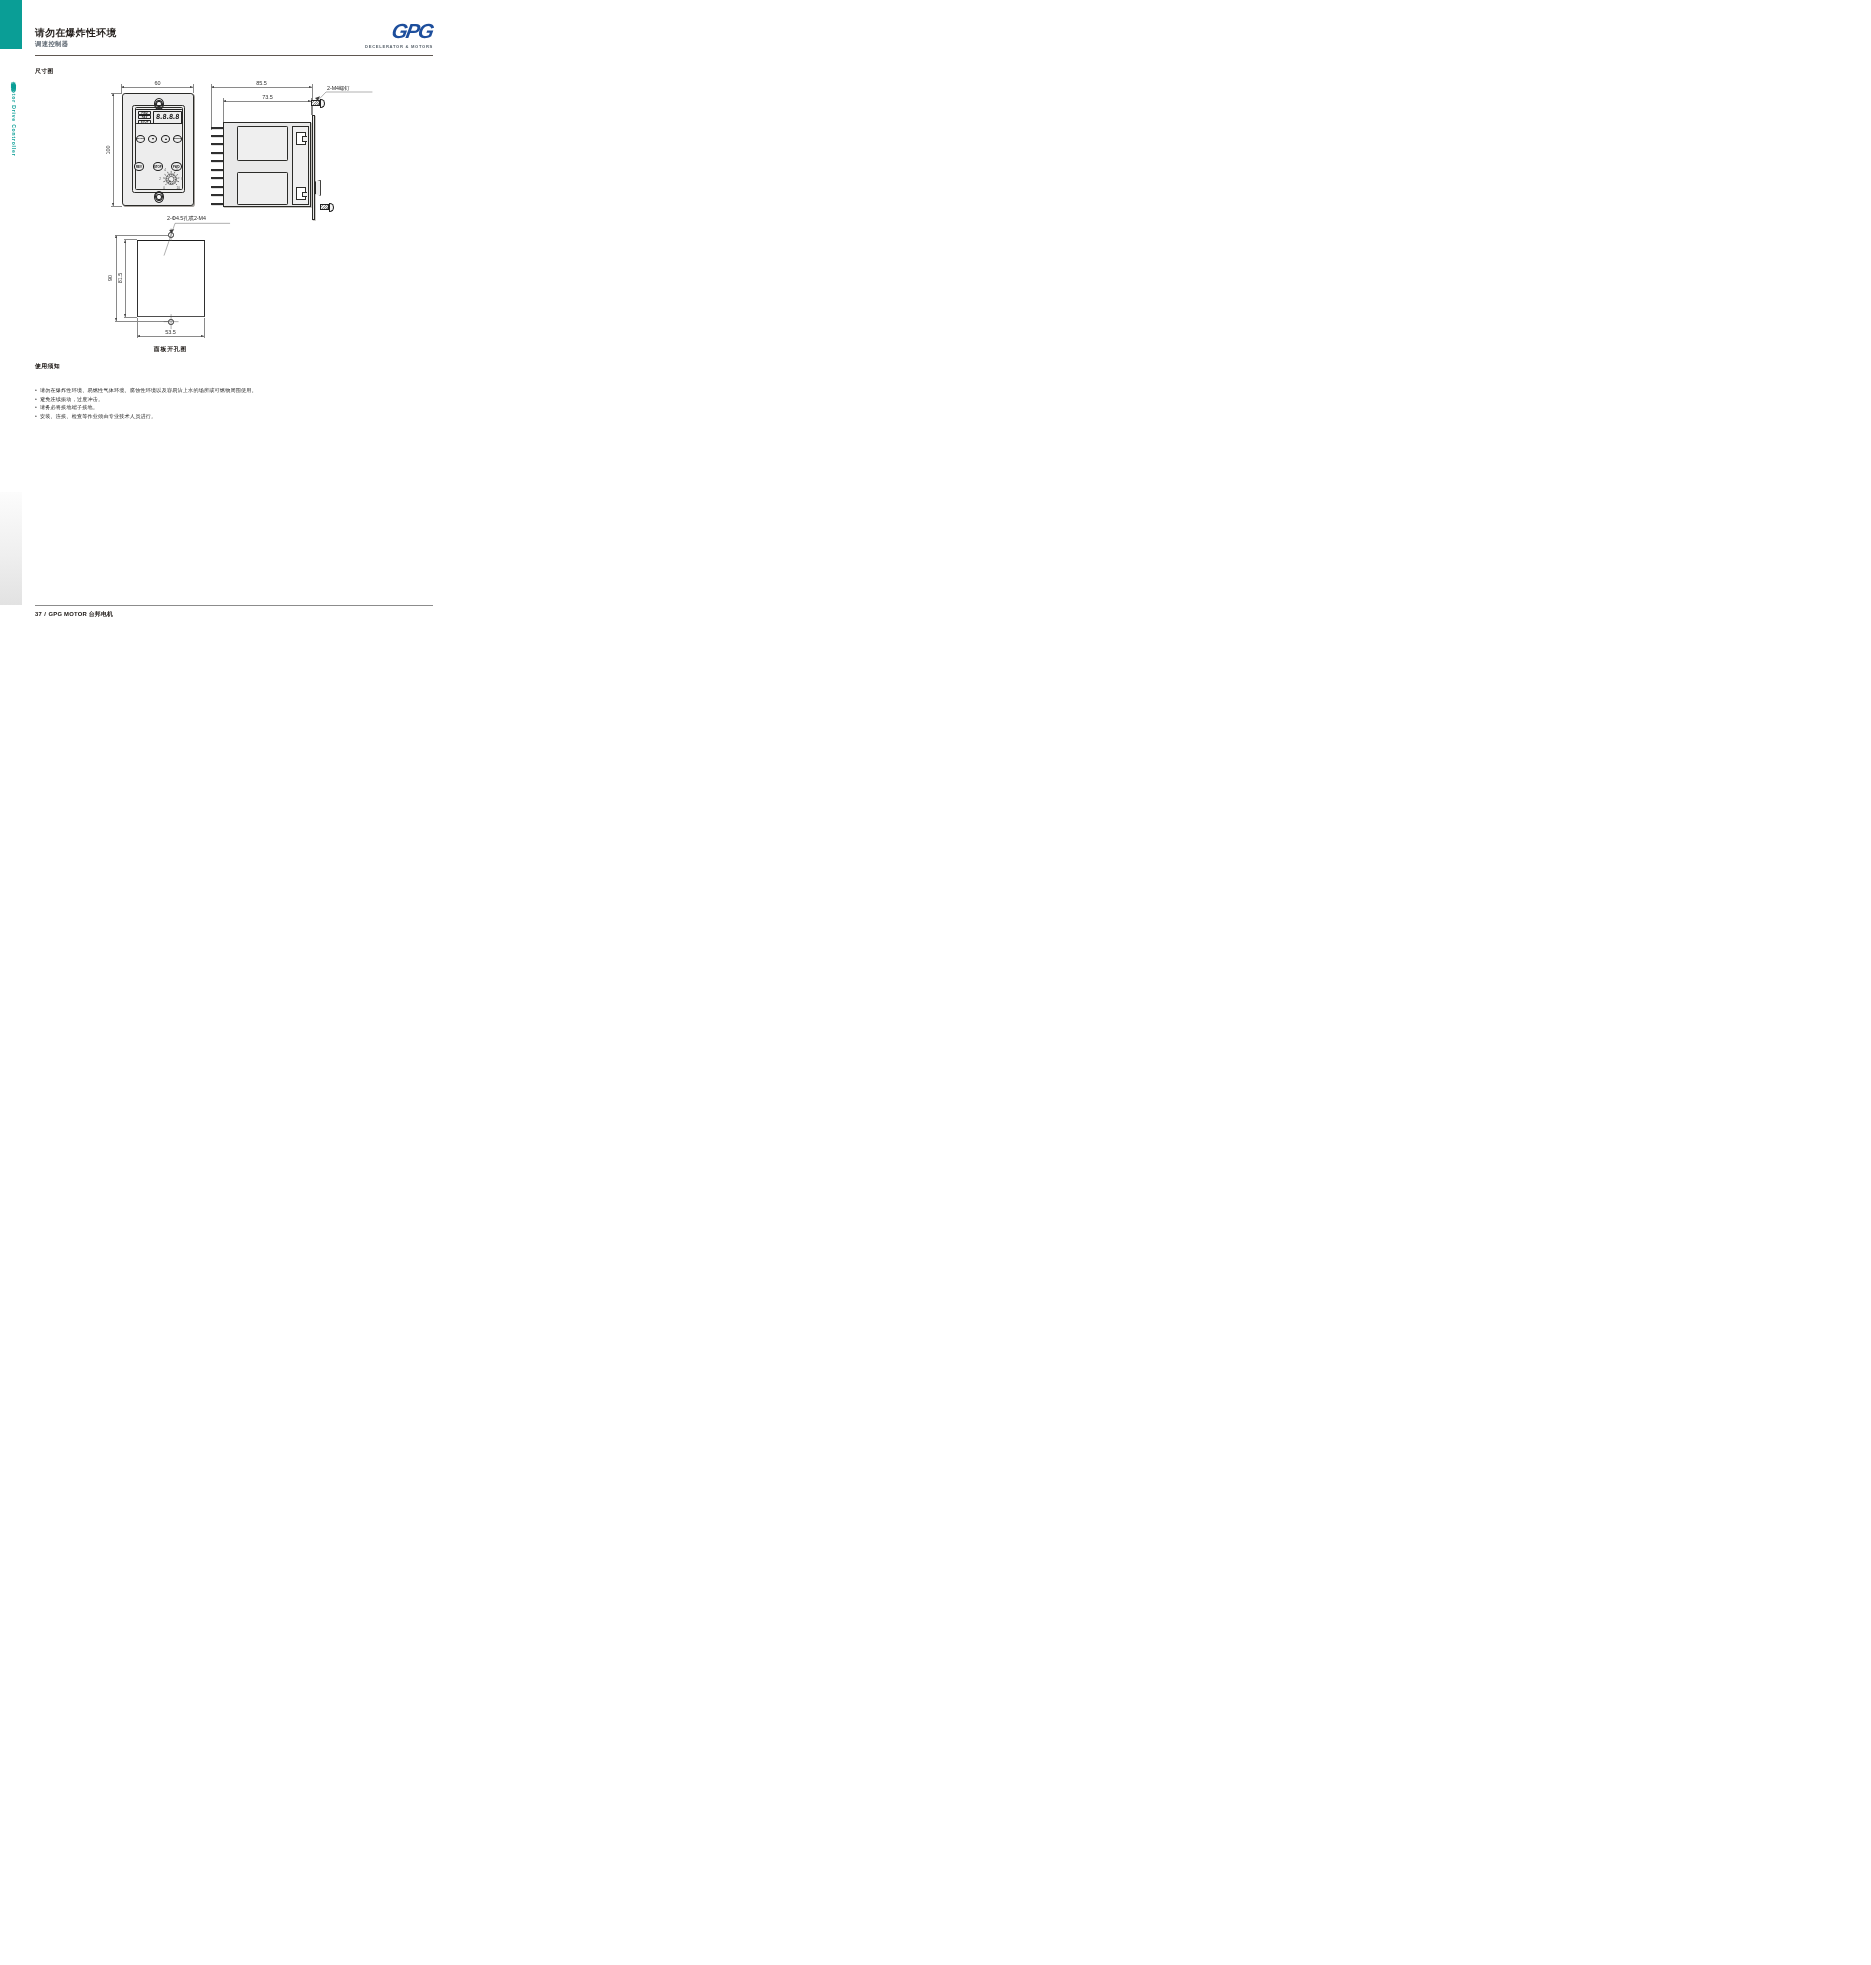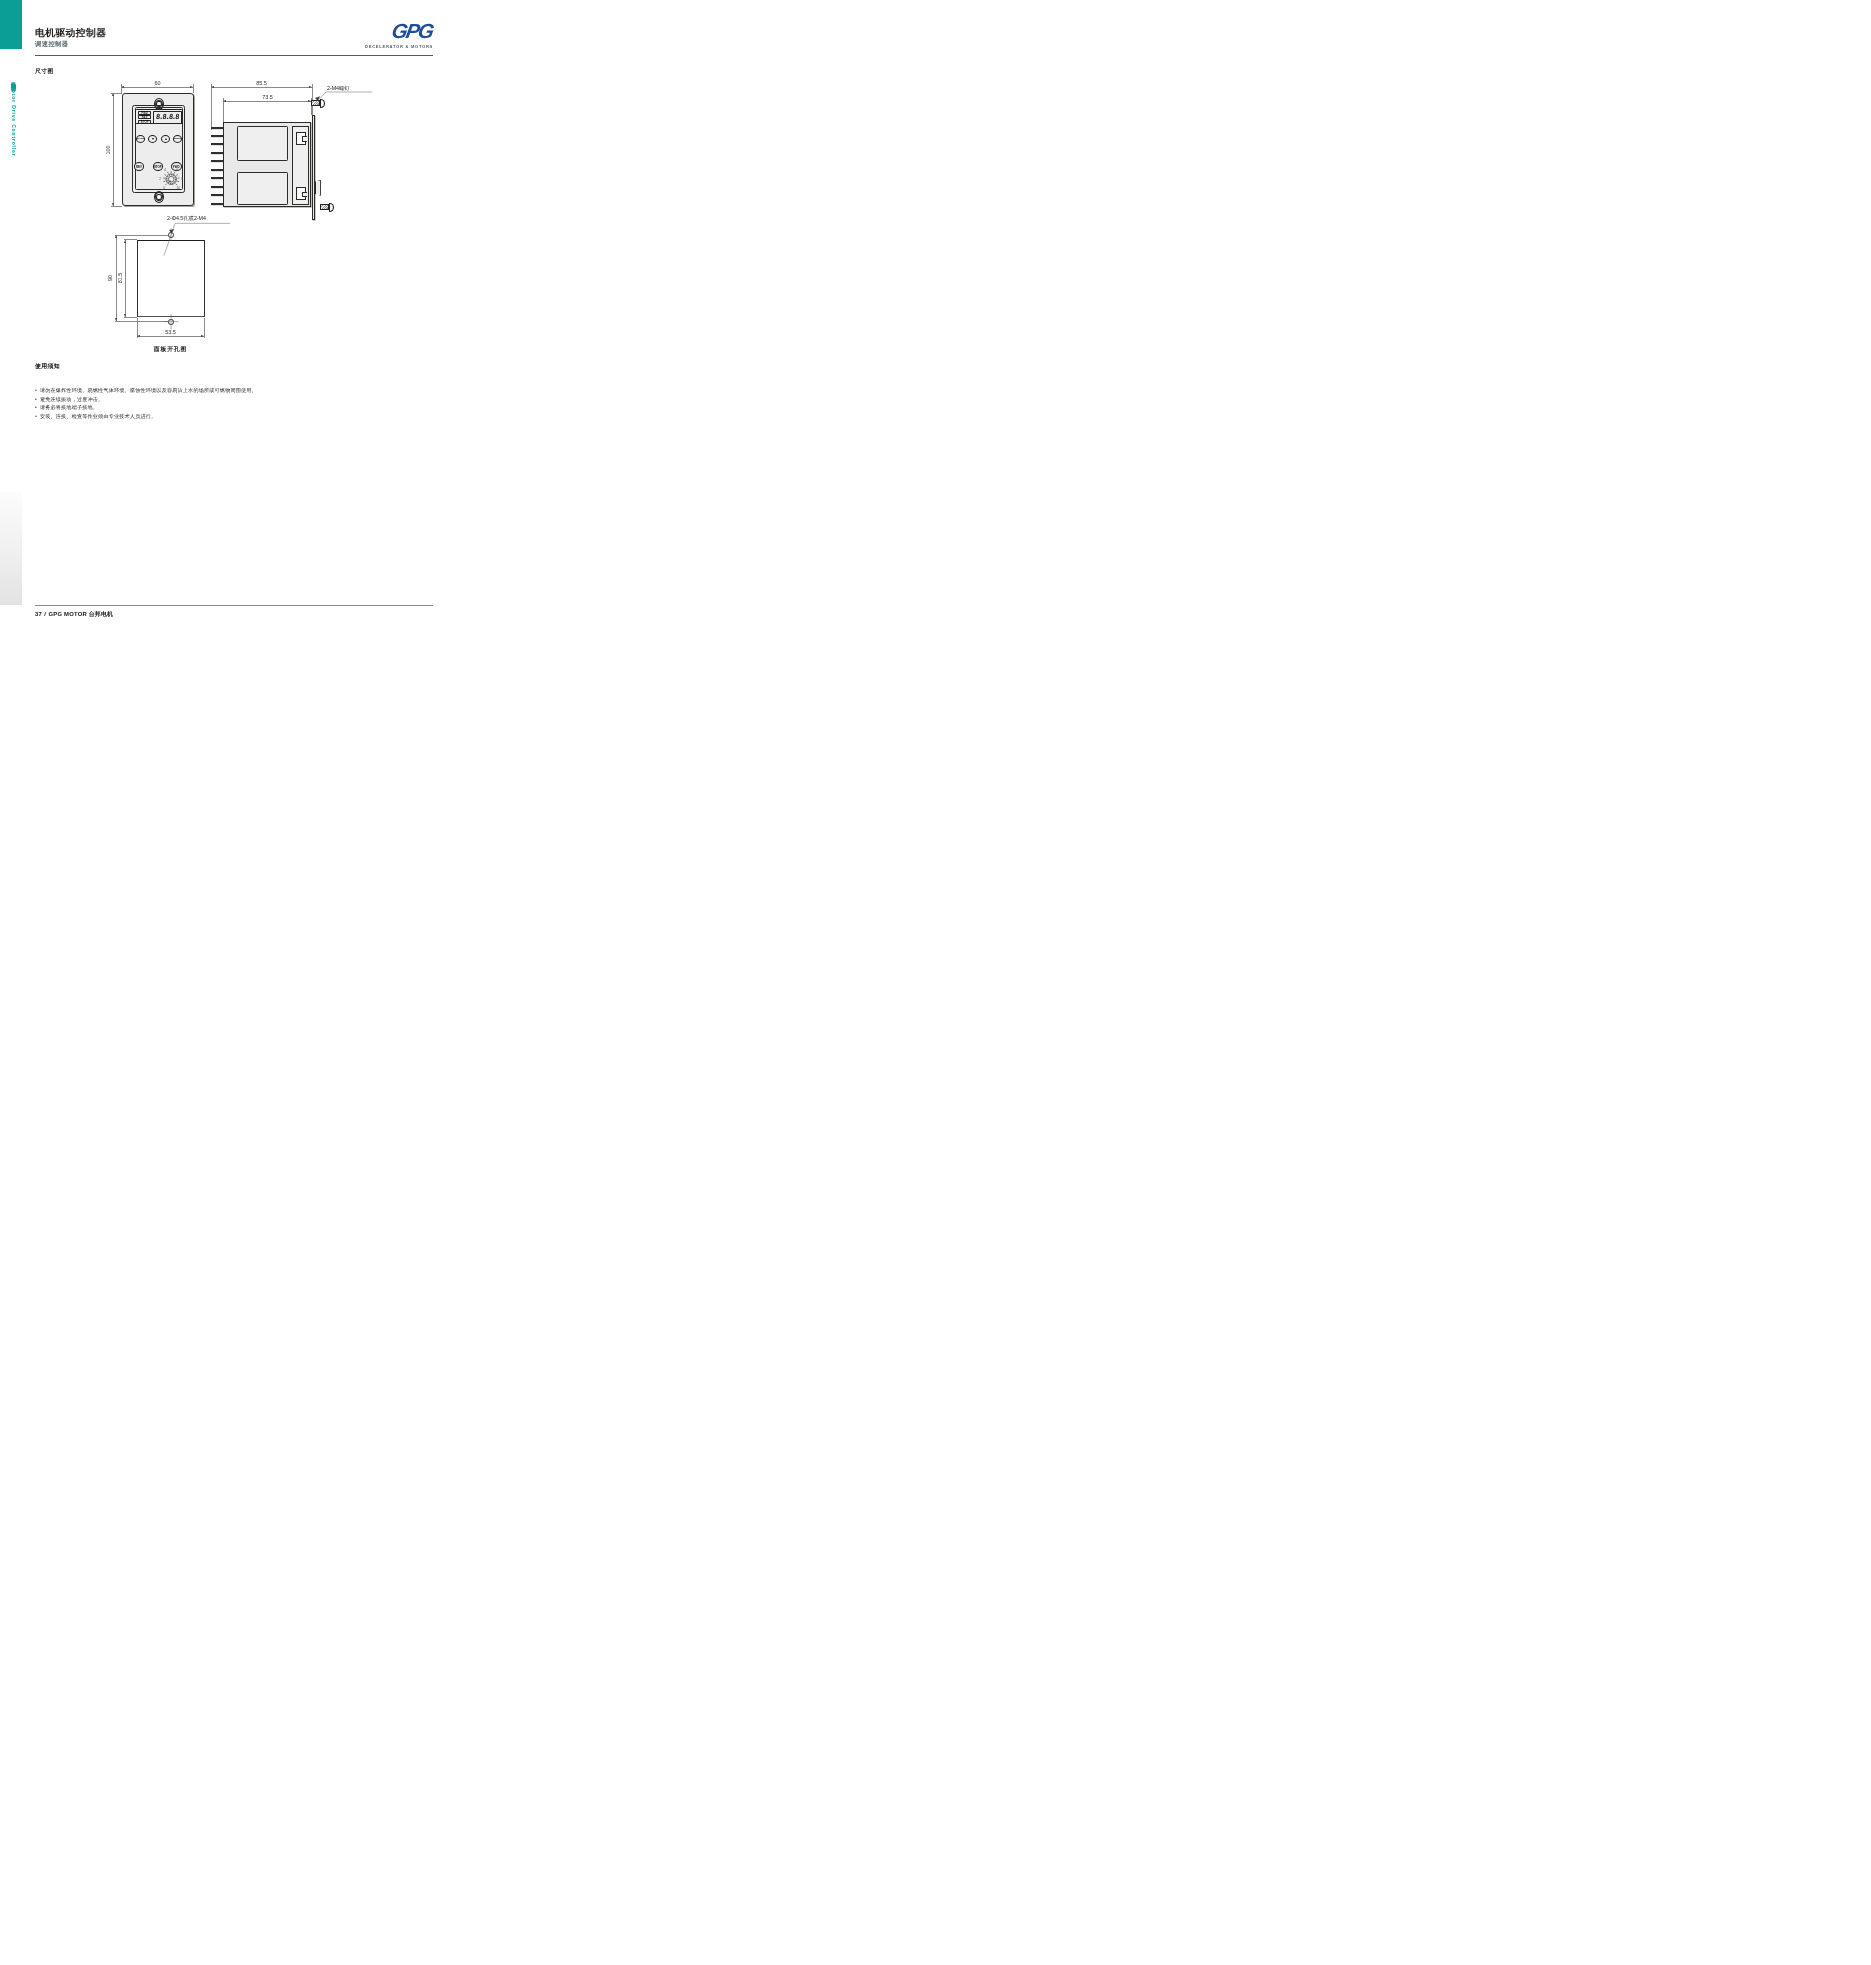--- a/index.html
+++ b/index.html
@@ -93,21 +93,21 @@
   .footer-text span { margin-right:2.4px; }
   svg.overlay { position:absolute; left:0; top:0; pointer-events:none; }
   .rot90 { transform:rotate(-90deg); transform-origin:center; }
 </style>
 </head>
 <body>
 
 <div class="page">
 
   <div class="abs teal-block"></div>
-  <div class="abs page-title">电机驱动控制器</div>
+  <div class="abs page-title">请勿在爆炸性环境</div>
   <div class="abs page-subtitle">调速控制器</div>
   <div class="abs header-rule"></div>
   <div class="abs logo-wrap">
     <span class="logo-text">GPG</span>
     <div class="logo-tagline">DECELERATOR &amp; MOTORS</div>
   </div>
 
   <div class="abs side-vtext">电机驱动控制器 Motor Drive Controller</div>
   <div class="abs left-strip"></div>
 

